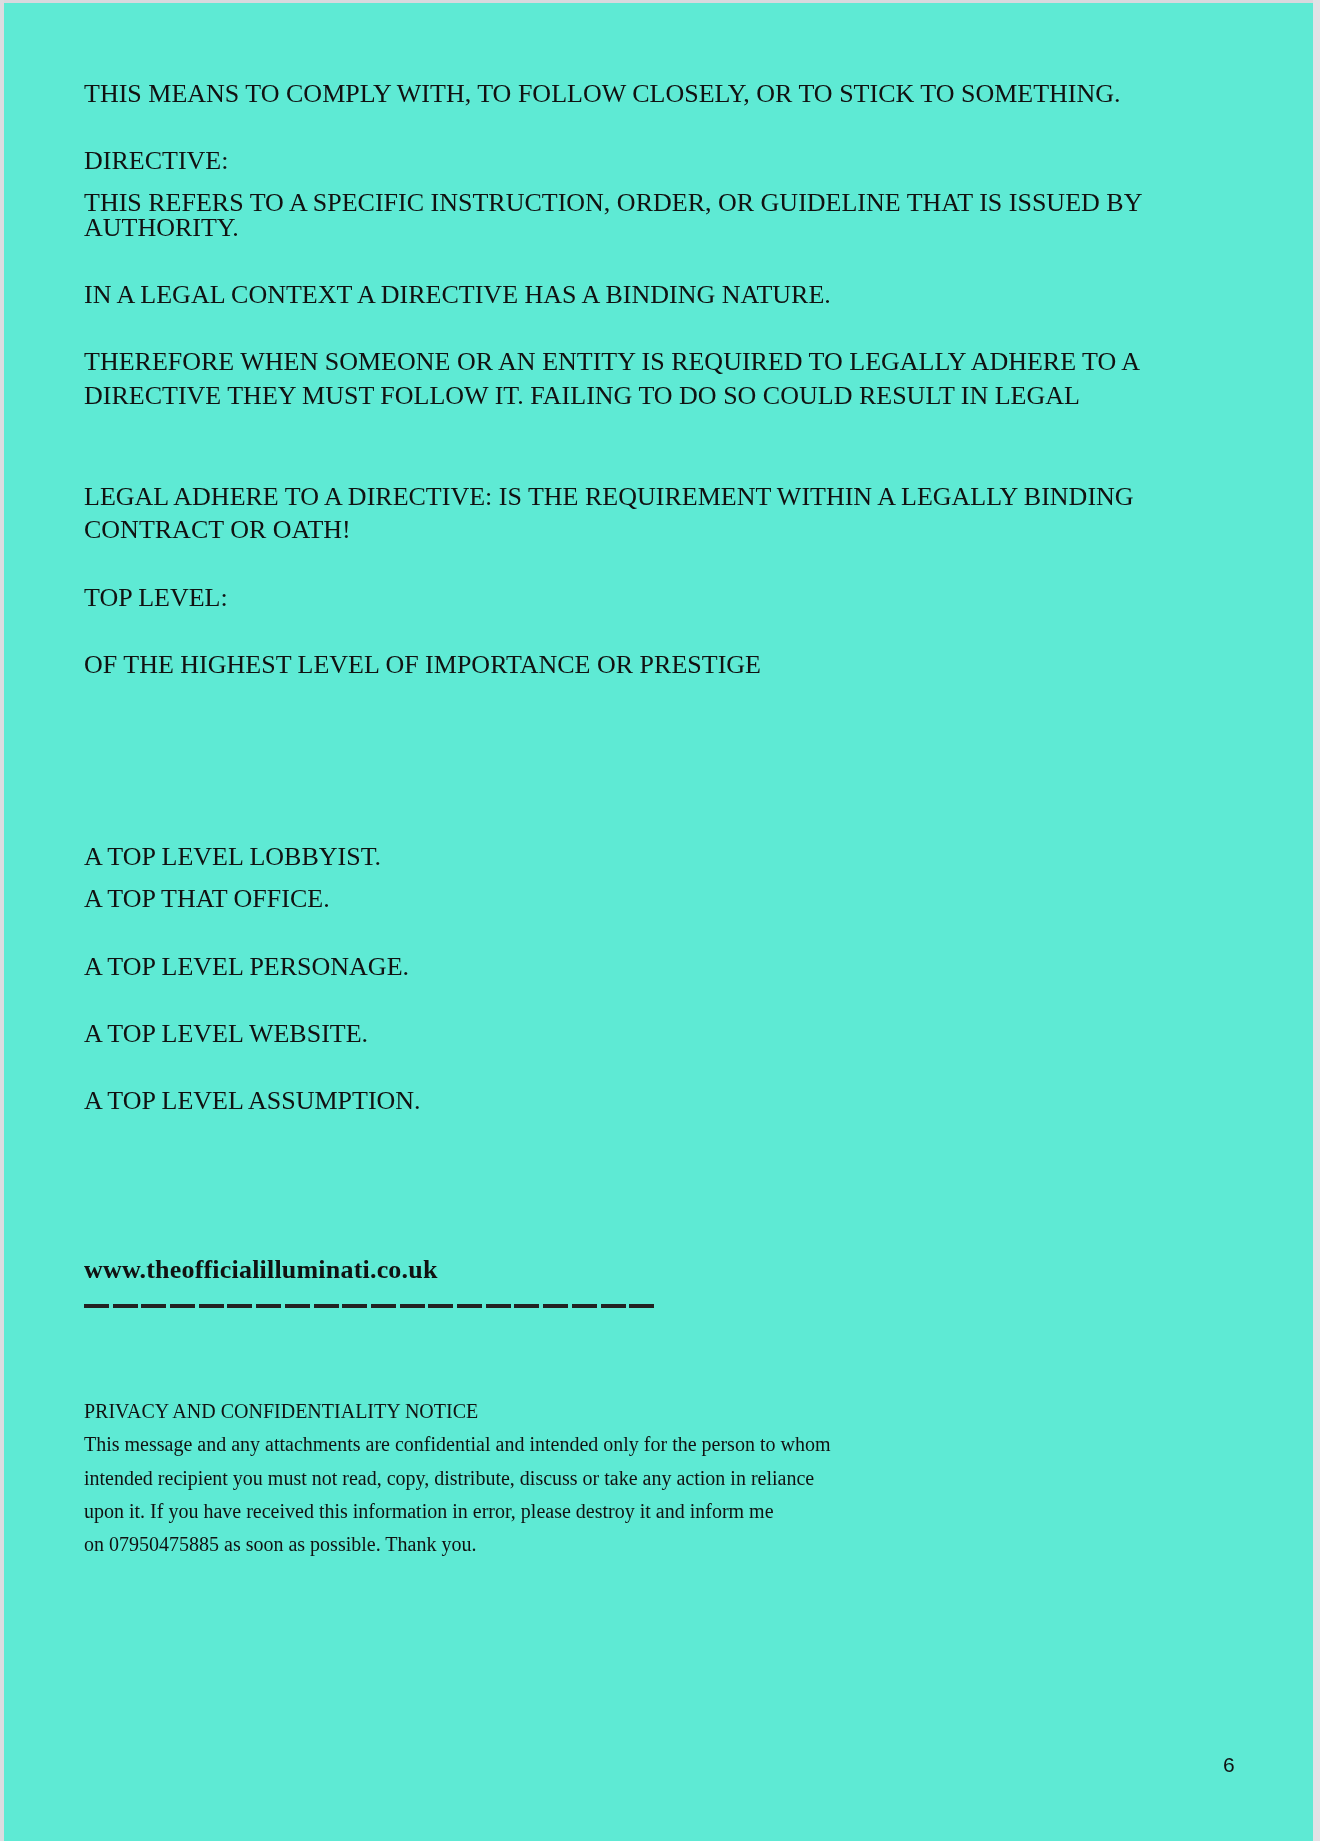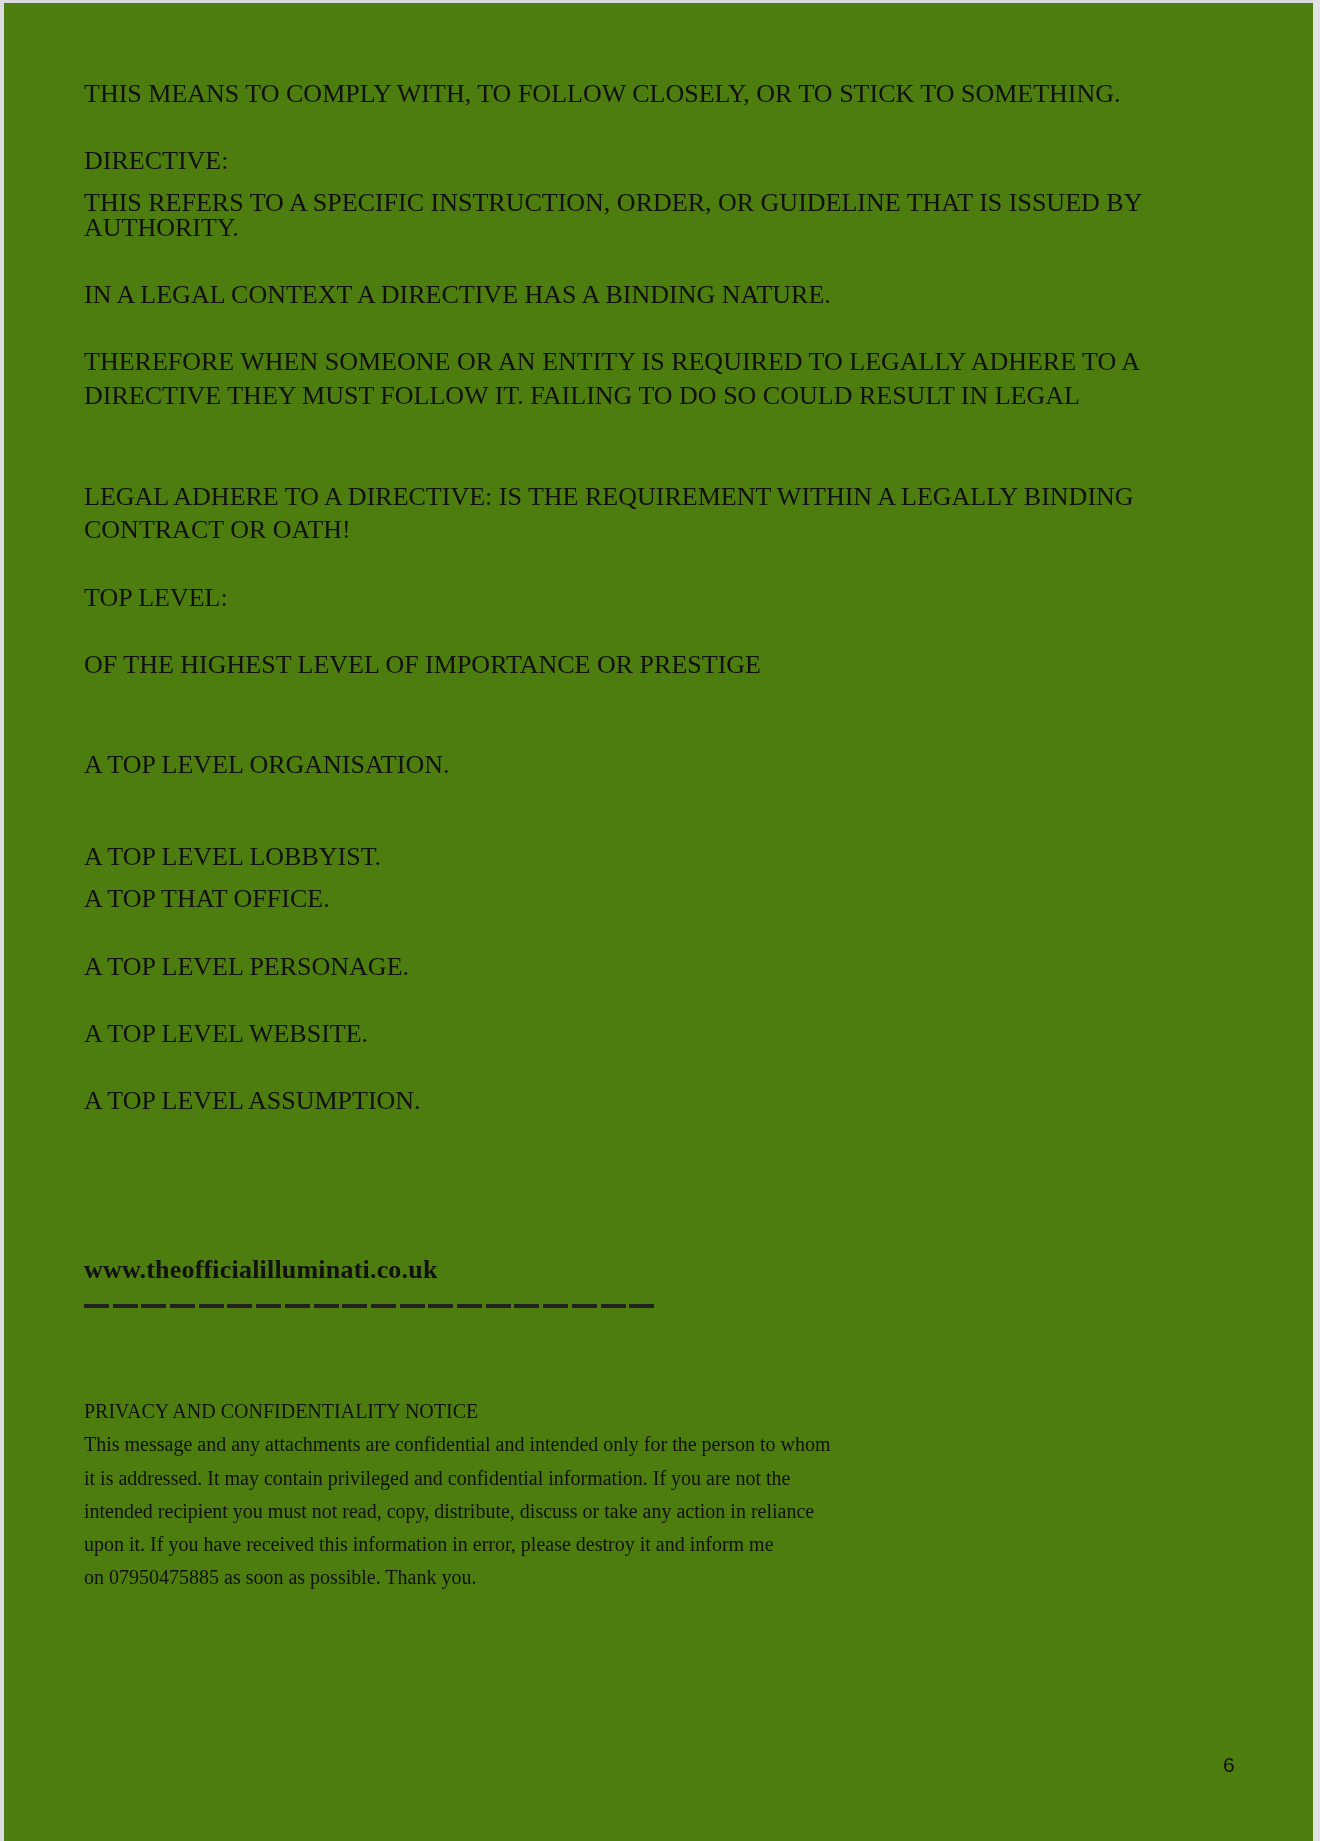--- a/index.html
+++ b/index.html
@@ -22,21 +22,21 @@
     background: #dcdce0;
   }
   .frame-right {
     position: absolute; left: 1313px; top: 0; width: 7px; height: 1841px;
     background: #e2e2e6;
   }
   .page {
     position: absolute;
     left: 4px; top: 3px;
     width: 1309px; height: 1838px;
-    background: #4d7c0f;
+    background: #5eead4;
   }
   .line {
     position: absolute;
     left: 80px;
     white-space: nowrap;
     font-family: "Liberation Serif", "DejaVu Serif", serif;
     font-size: 26px;
     line-height: 34px;
     color: #111111;
   }
@@ -93,33 +93,31 @@
   <div class="line" style="top:342px">THEREFORE WHEN SOMEONE OR AN ENTITY IS REQUIRED TO LEGALLY ADHERE TO A</div>
   <div class="line" style="top:376px">DIRECTIVE THEY MUST FOLLOW IT. FAILING TO DO SO COULD RESULT IN LEGAL</div>
 
   <div class="line" style="top:477px">LEGAL ADHERE TO A DIRECTIVE: IS THE REQUIREMENT WITHIN A LEGALLY BINDING</div>
   <div class="line" style="top:510px">CONTRACT OR OATH!</div>
 
   <div class="line" style="top:578px">TOP LEVEL:</div>
 
   <div class="line" style="top:645px">OF THE HIGHEST LEVEL OF IMPORTANCE OR PRESTIGE</div>
 
-  <div class="line" style="top:745px">A TOP LEVEL ORGANISATION.</div>
   <div class="line" style="top:837px">A TOP LEVEL LOBBYIST.</div>
   <div class="line" style="top:879px">A TOP THAT OFFICE.</div>
   <div class="line" style="top:947px">A TOP LEVEL PERSONAGE.</div>
   <div class="line" style="top:1014px">A TOP LEVEL WEBSITE.</div>
   <div class="line" style="top:1081px">A TOP LEVEL ASSUMPTION.</div>
 
   <div class="line url" style="top:1250px">www.theofficialilluminati.co.uk</div>
   <div class="rule"></div>
 
   <div class="notice">
     <div>PRIVACY AND CONFIDENTIALITY NOTICE</div>
     <div>This message and any attachments are confidential and intended only for the person to whom</div>
-    <div>it is addressed. It may contain privileged and confidential information. If you are not the</div>
     <div>intended recipient you must not read, copy, distribute, discuss or take any action in reliance</div>
     <div>upon it. If you have received this information in error, please destroy it and inform me</div>
     <div>on 07950475885 as soon as possible. Thank you.</div>
   </div>
 
   <div class="page-number">6</div>
 </div>
 
 </body></html>

